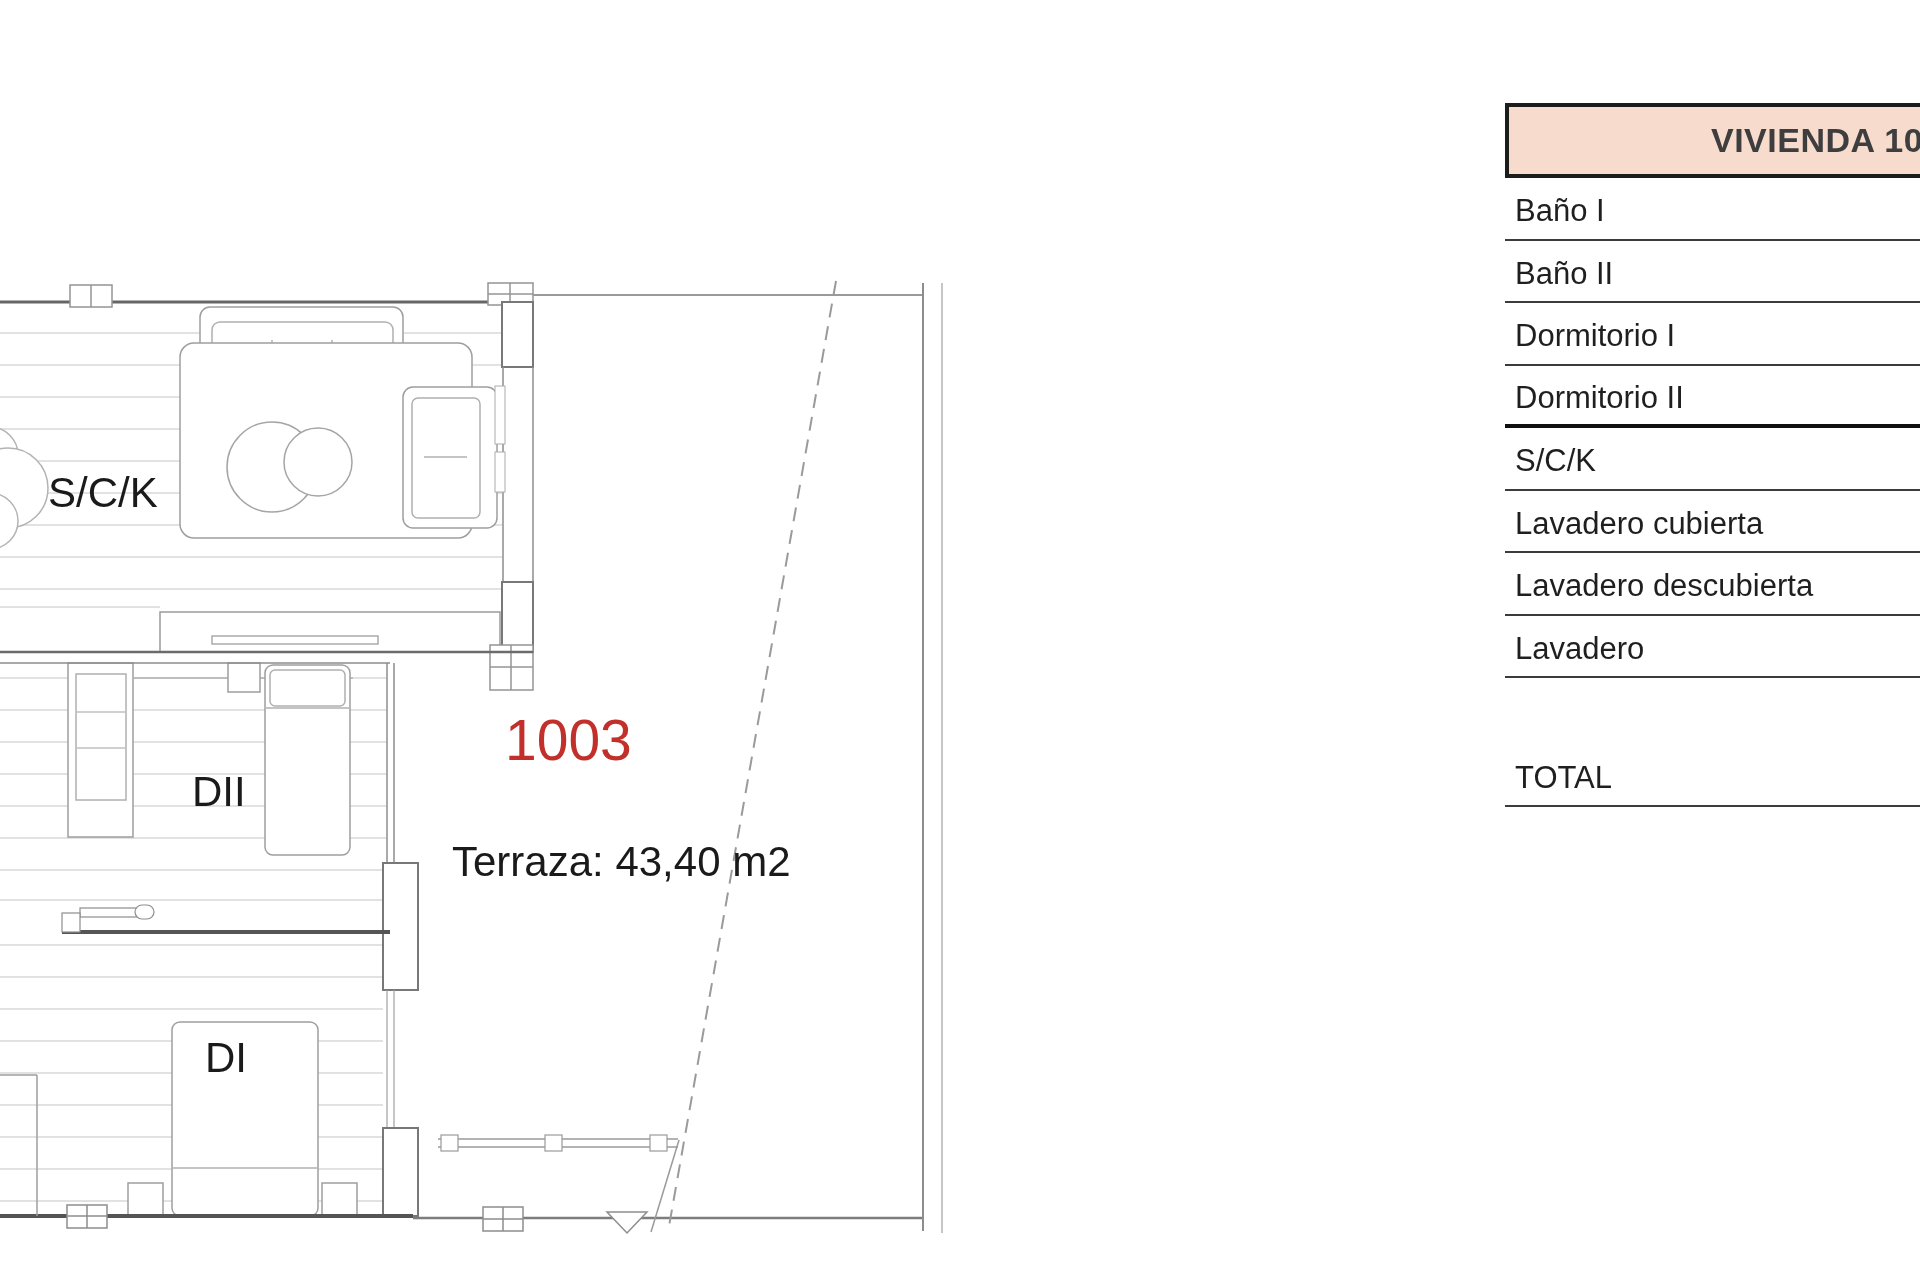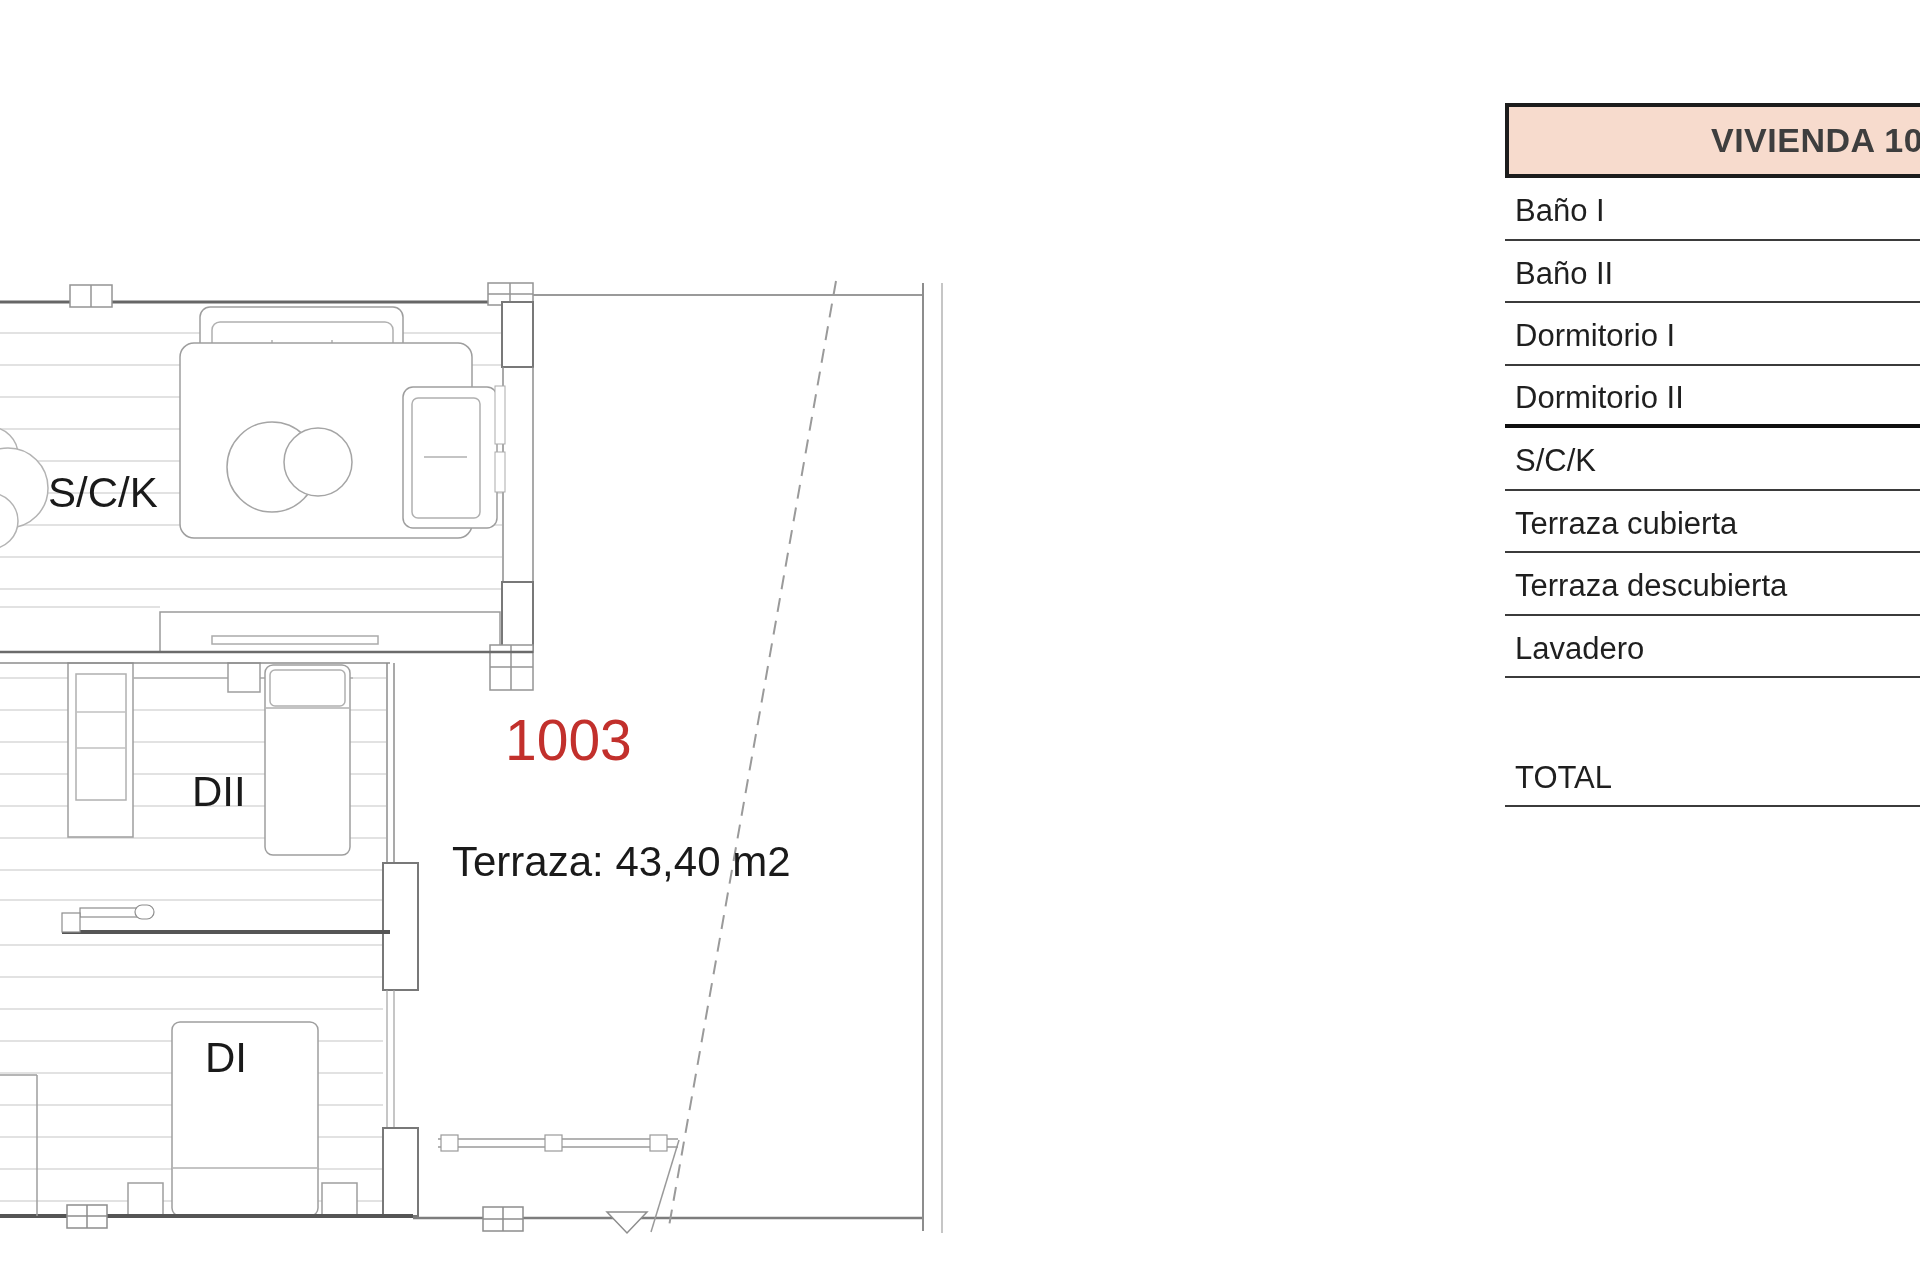--- a/index.html
+++ b/index.html
@@ -187,24 +187,24 @@
     <div class="summary-row">
       <span>Dormitorio I</span>
       </div>
     <div class="summary-row thick">
       <span>Dormitorio II</span>
       </div>
     <div class="summary-row">
       <span>S/C/K</span>
       </div>
     <div class="summary-row">
-      <span>Terraza cubierta</span>
-      </div>
-    <div class="summary-row">
-      <span>Terraza descubierta</span>
+      <span>Lavadero cubierta</span>
+      </div>
+    <div class="summary-row">
+      <span>Lavadero descubierta</span>
       </div>
     <div class="summary-row">
       <span>Lavadero</span>
       </div>
     <div class="summary-spacer"></div>
     <div class="summary-row total">
       <span>TOTAL</span>
       </div>
   </div>
 </div>

